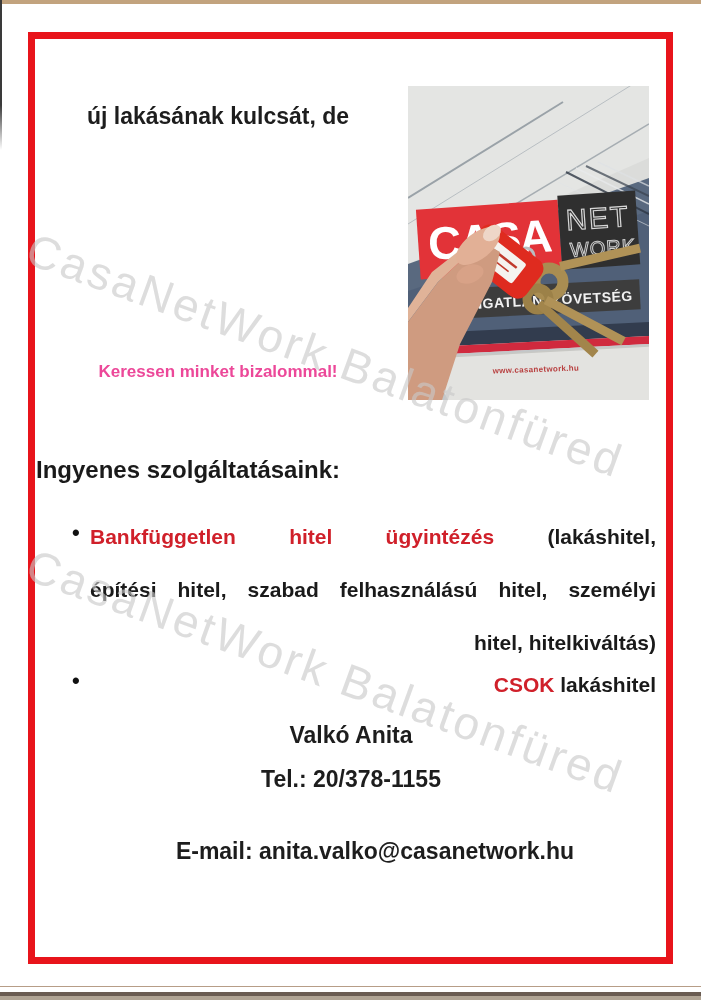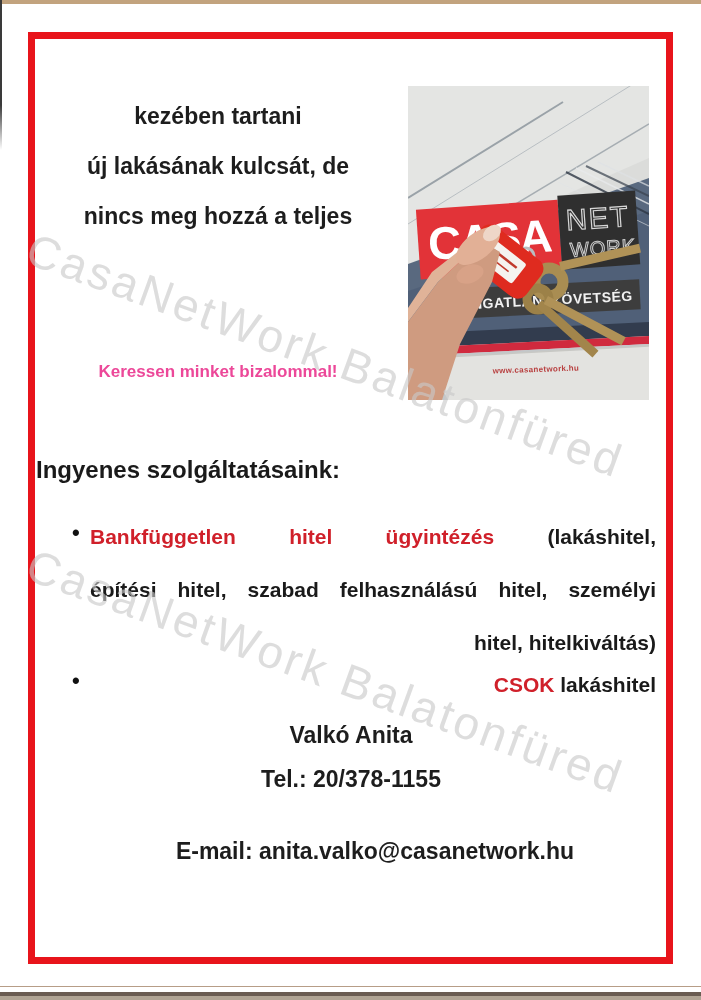--- a/index.html
+++ b/index.html
@@ -63,23 +63,21 @@
 
 <div class="abs edge-top"></div>
 <div class="abs edge-left"></div>
 <div class="abs edge-bottom-a"></div>
 <div class="abs edge-bottom-b"></div>
 <div class="abs edge-bottom-c"></div>
 
 <div class="abs red-frame"></div>
 
 <div class="abs intro">
-  <div>kezében tartani</div>
   <div>új lakásának kulcsát, de</div>
-  <div>nincs meg hozzá a teljes</div>
 </div>
 <div class="abs cta">Keressen minket bizalommal!</div>
 
 <div class="abs photo">
   <svg width="241" height="314" viewBox="0 0 241 314">
 
     <rect x="0" y="0" width="241" height="314" fill="#dbdcda"></rect>
     <polygon points="0,0 241,0 241,72 0,178" fill="#e4e5e3"></polygon>
     <line x1="0" y1="112" x2="155" y2="16" stroke="#9aa2a8" stroke-width="2"></line>
     <line x1="0" y1="138" x2="230" y2="-5" stroke="#b8bec2" stroke-width="1"></line>

